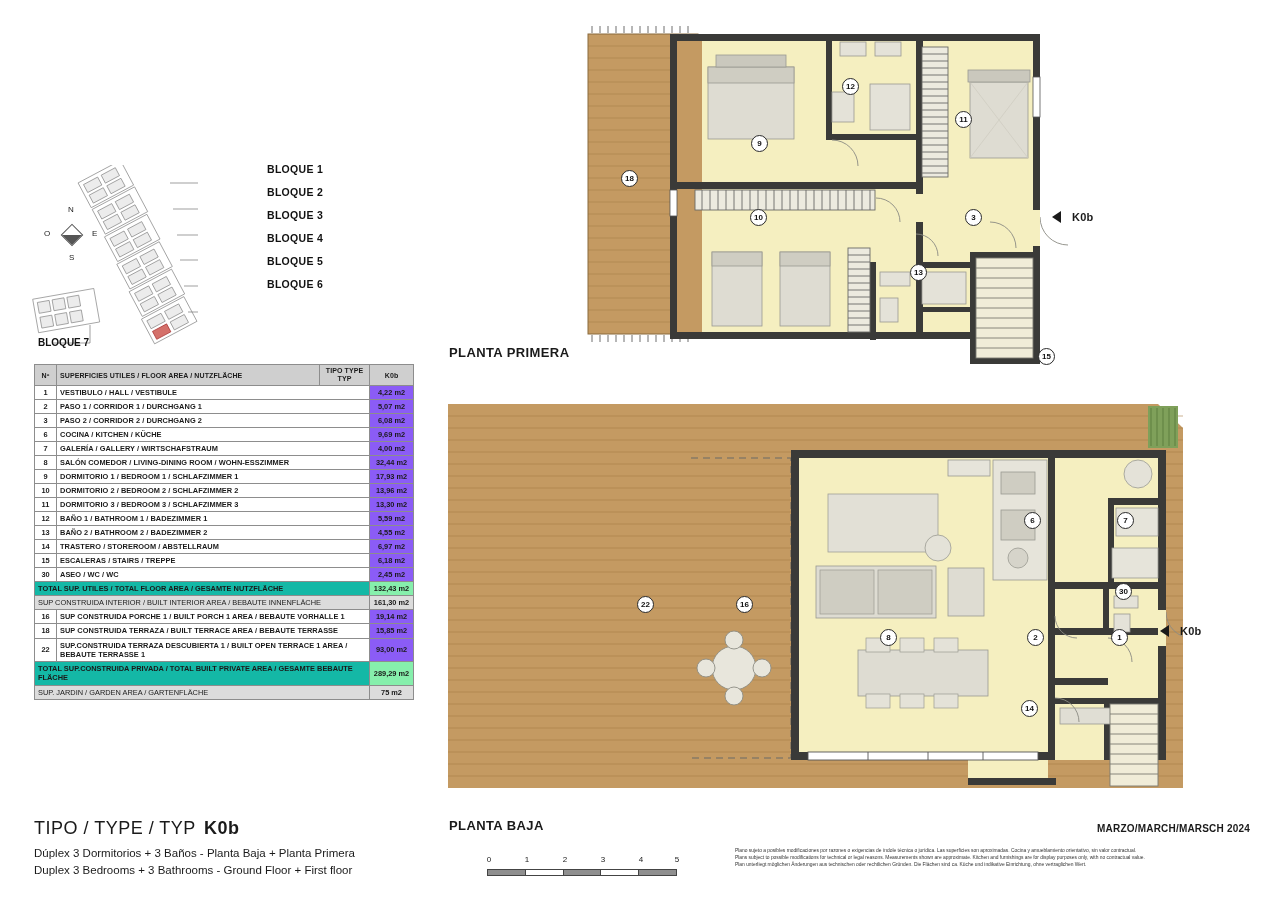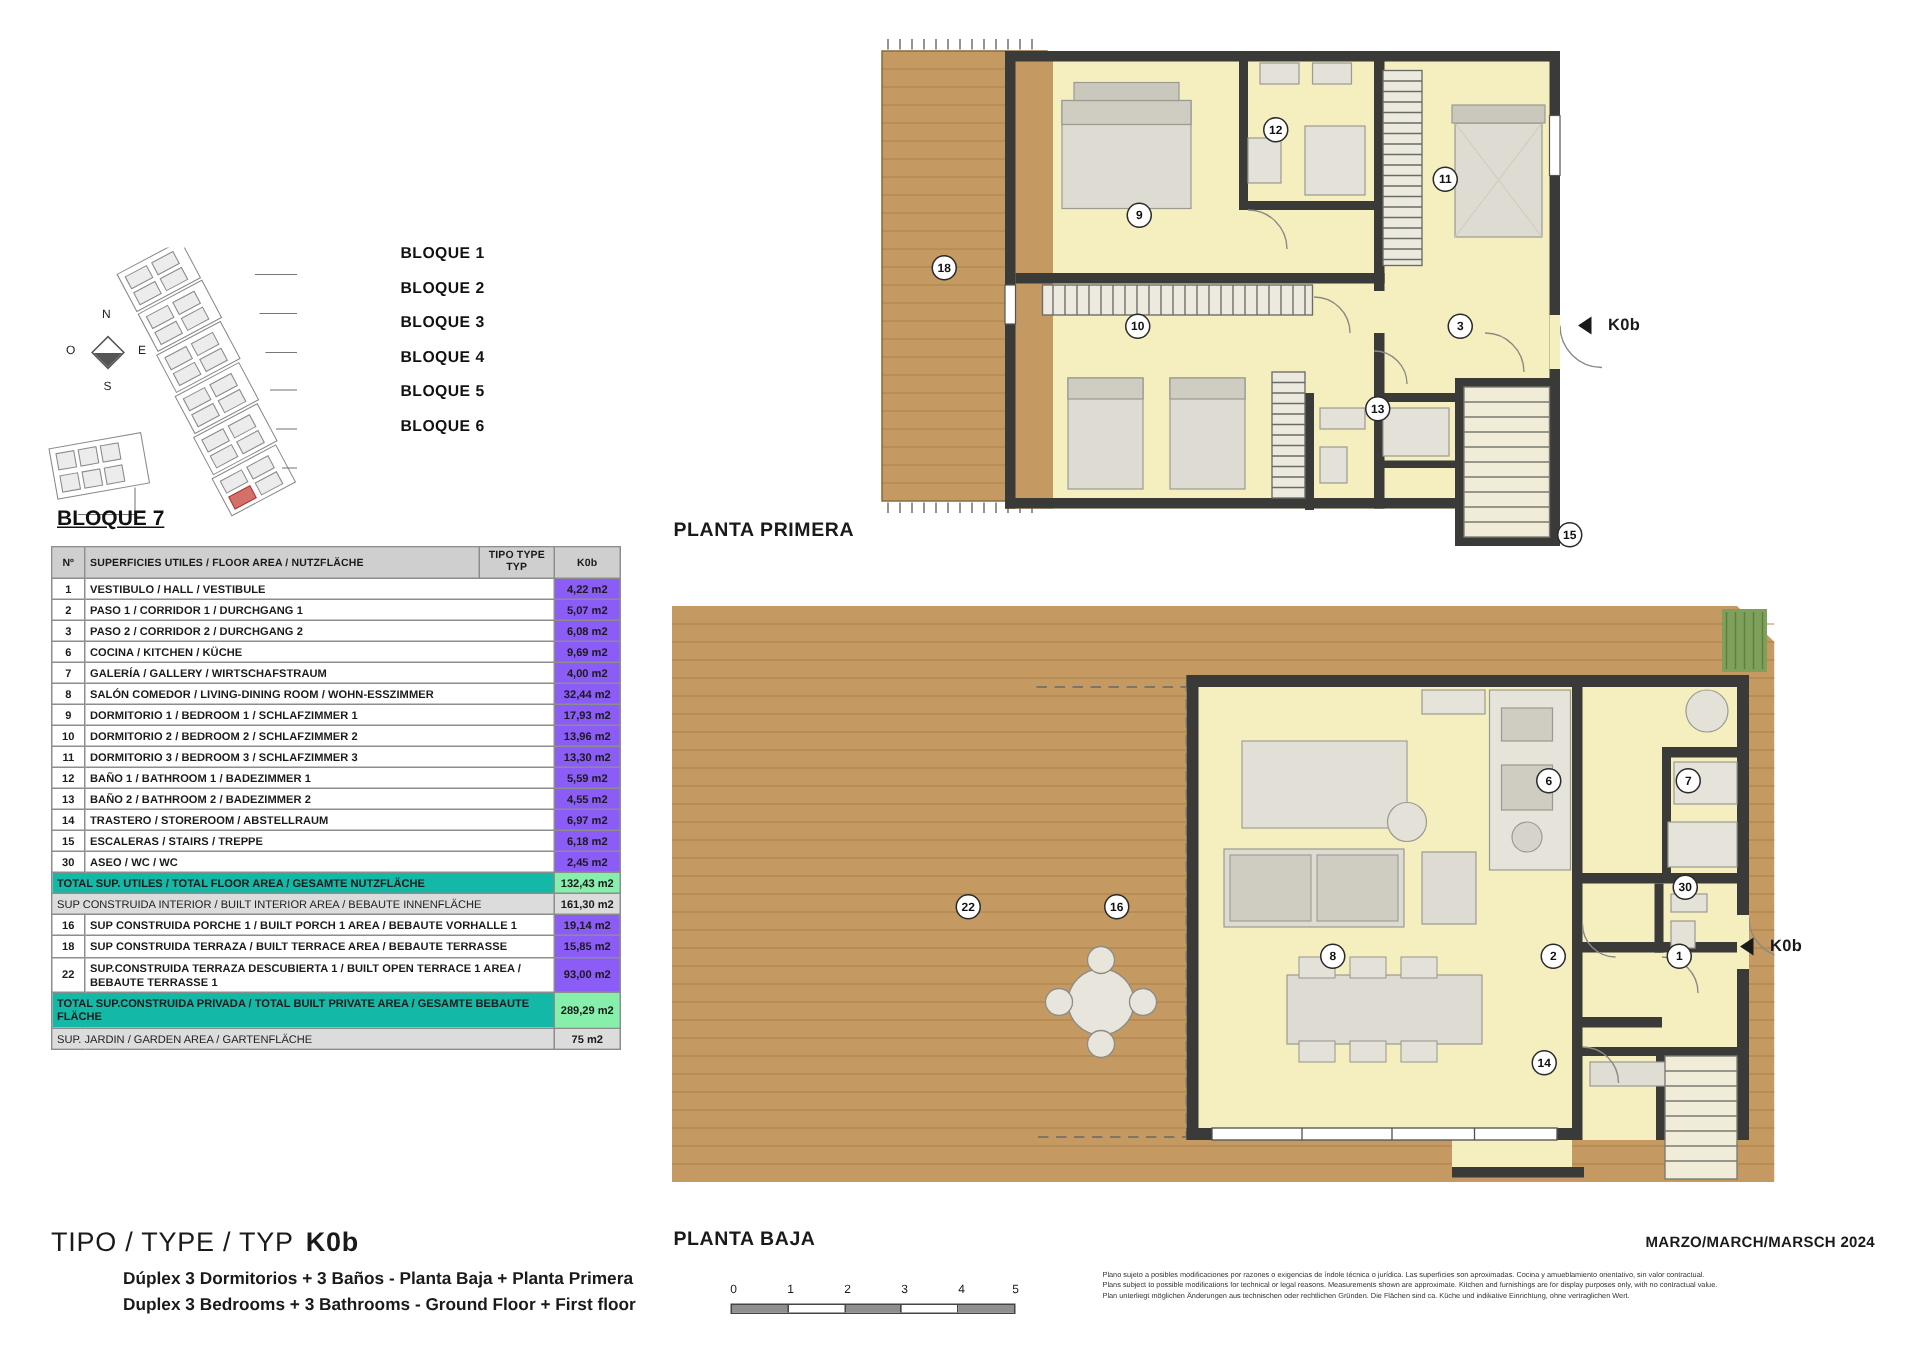--- a/index.html
+++ b/index.html
@@ -29,21 +29,21 @@
 
   
   .siteplan { position:absolute; left:30px; top:165px; width:200px; height:185px; }
   .siteplan svg { display:block; }
 
   .block-labels { position:absolute; left:222px; top:158px; width:120px;margin-left:45px; }
   .block-label {
     font-size:10.5px; font-weight:bold; letter-spacing:.3px; color:#111;
     height:23px; line-height:23px;
   }
-  .bloque7 { position:absolute; left:38px; top:337px; font-size:14px; font-weight:bold; color:#111;text-decoration:underline; }
+  .bloque7 { position:absolute; left:38px; top:337px; font-size:10px; font-weight:bold; color:#111; }
 
   
   .table-wrap { position:absolute; left:34px; top:364px; width:380px; }
   table { border-collapse:collapse; width:100%; font-size:7.4px; }
   table td, table th { border:1px solid #8d8d8d; padding:2px 3px; vertical-align:middle; }
   thead th {
     background:#cfcfcf; font-size:7px; font-weight:bold; text-align:left;
     letter-spacing:.1px;
   }
   th.col-n { width:22px; text-align:center; }
@@ -57,21 +57,21 @@
   tr.shade td { background:#dcdcdc; }
   tr.shade td.val { background:#dcdcdc;margin-top:44px; }
   td.twoline { line-height:1.25; }
 
   
   .planta-primera { position:absolute; left:449px; top:345px; font-size:13px; font-weight:bold; letter-spacing:.4px; }
   .planta-baja { position:absolute; left:449px; top:818px; font-size:13px; font-weight:bold; letter-spacing:.4px; }
 
   .tipo-title { position:absolute; left:34px; top:818px; font-size:18px; letter-spacing:.5px; }
   .tipo-title b { margin-left:8px; }
-  .subtitles { position:absolute; left:34px; top:845px; font-size:11.5px; font-weight:bold; line-height:17px;margin-left:48px; }
+  .subtitles { position:absolute; left:34px; top:845px; font-size:11.5px; font-weight:normal; line-height:17px; }
 
   .date { position:absolute; right:30px; top:823px; font-size:10px; font-weight:bold; letter-spacing:.2px; }
 
   .legal { position:absolute; left:735px; top:847px; width:515px; font-size:4.9px; color:#333; line-height:1.45; }
 
   
   .scalebar { position:absolute; left:487px; top:855px; width:200px; height:30px; }
   .scalebar .ticks { position:relative; height:12px; }
   .scalebar .num { position:absolute; top:0; font-size:8px; transform:translateX(-50%); }
   .scalebar .bar { position:absolute; top:14px; left:0; width:190px; height:7px; border:1px solid #444; display:flex; }

